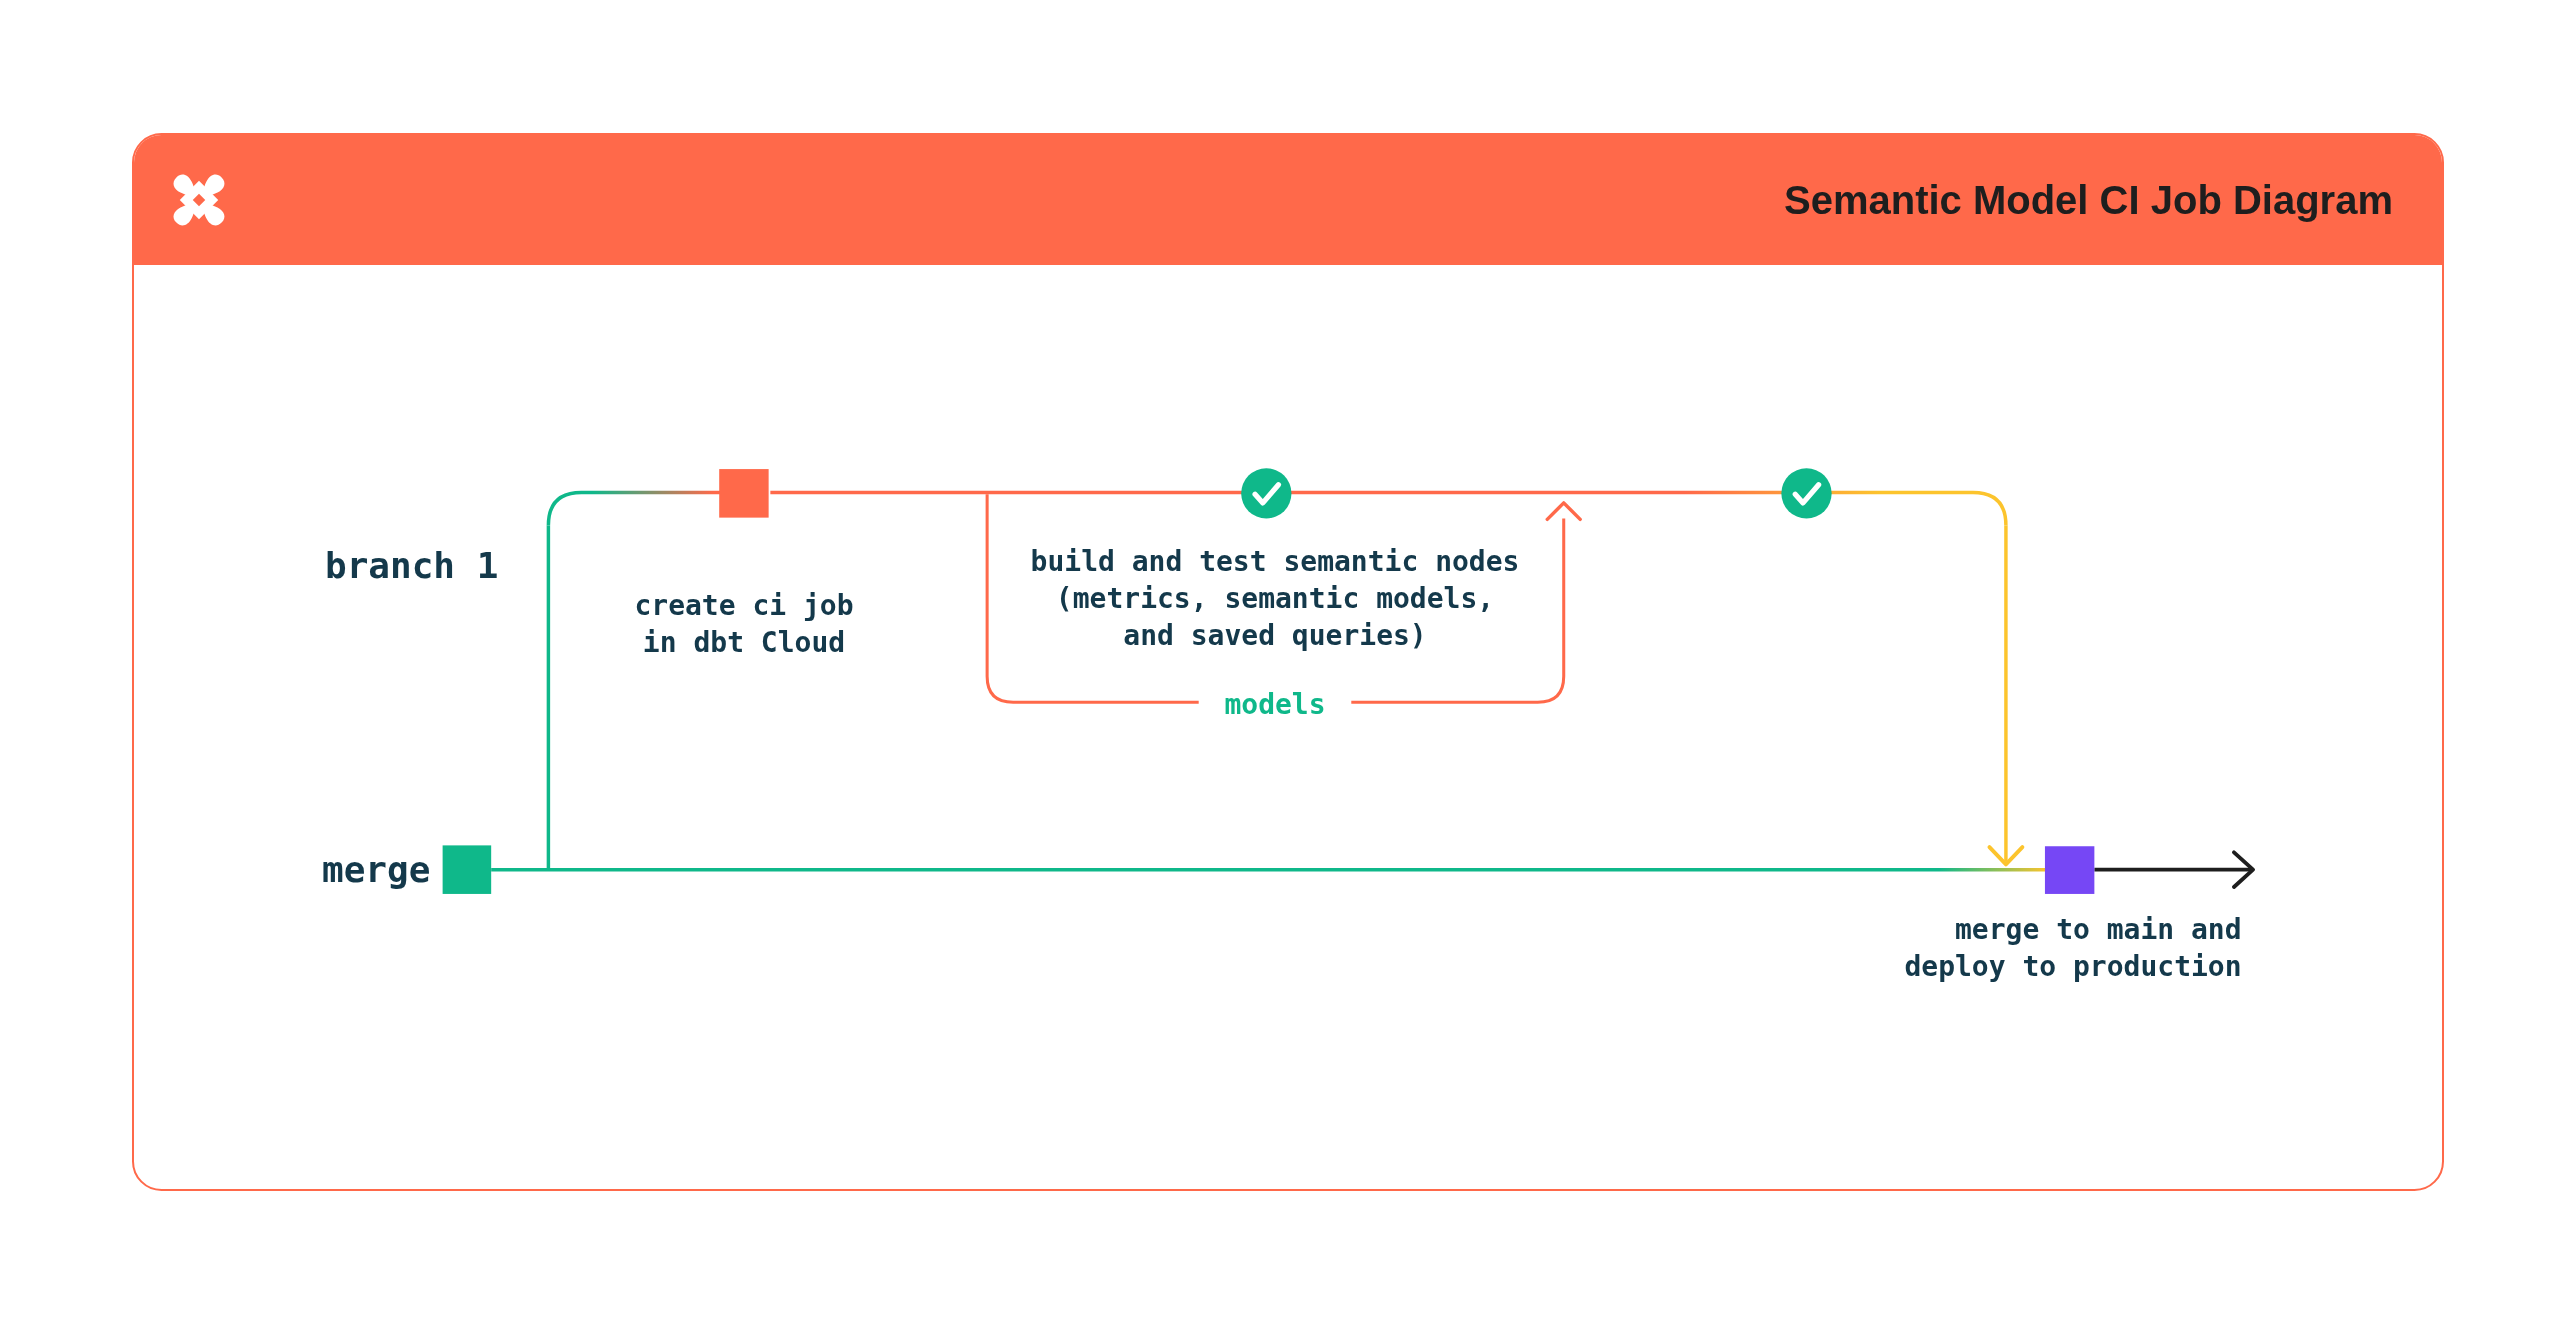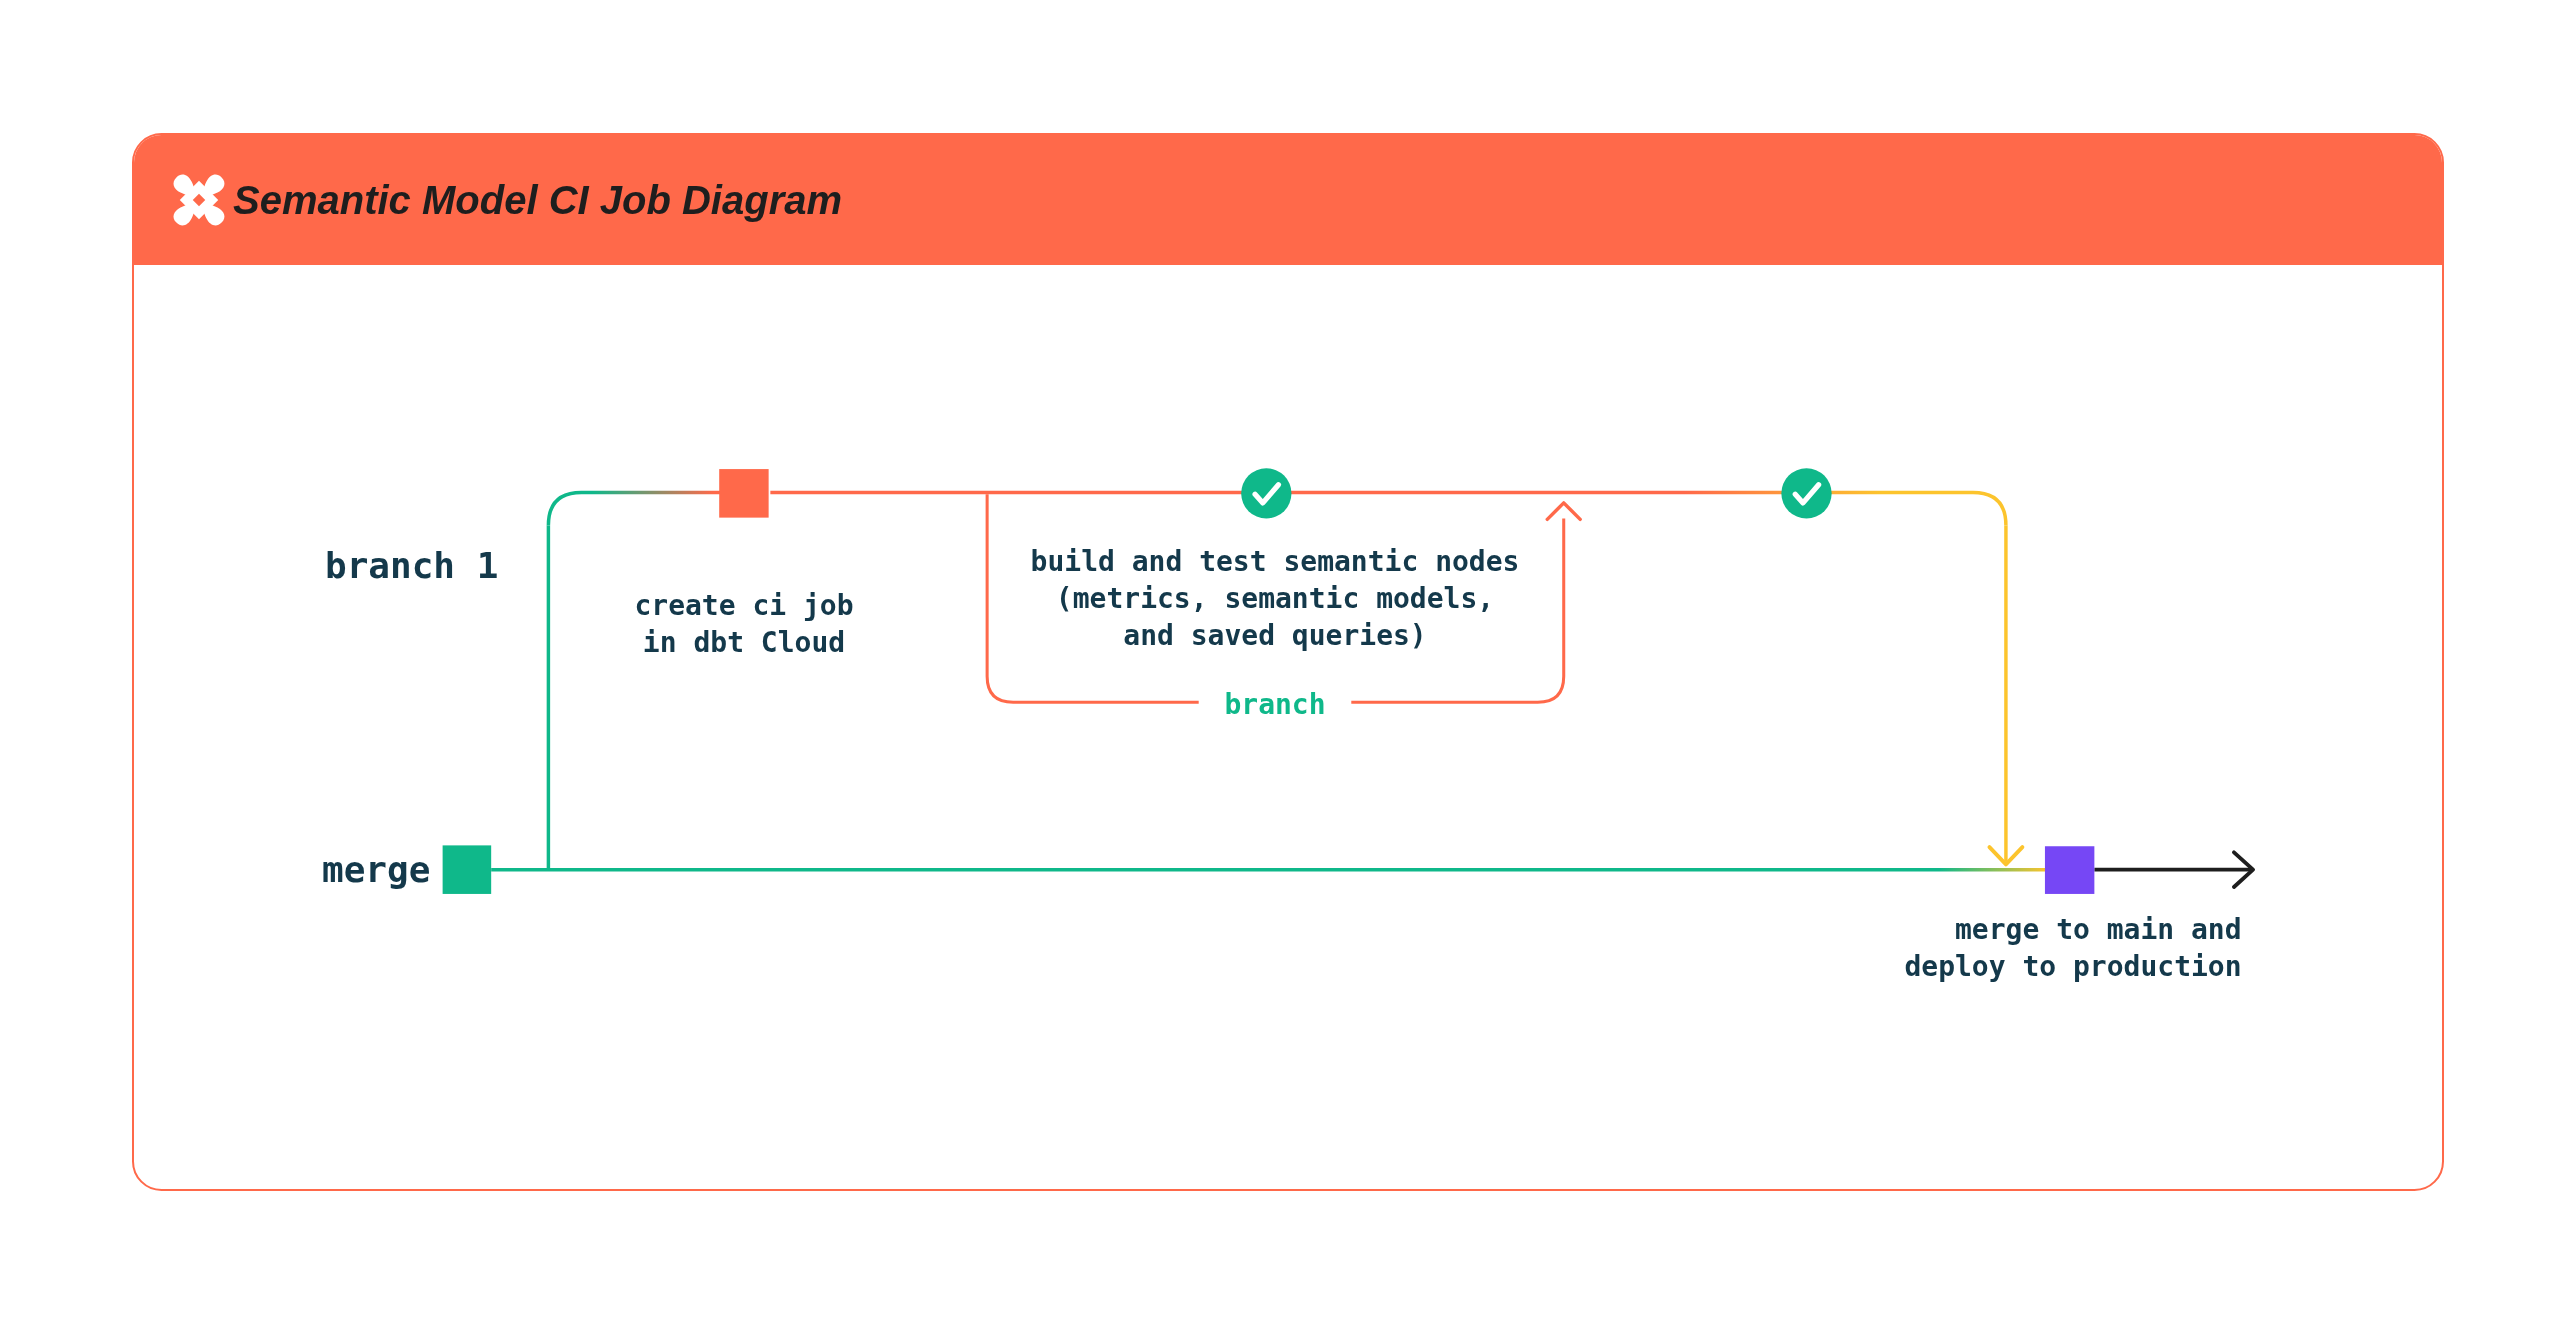--- a/index.html
+++ b/index.html
@@ -29,23 +29,23 @@
   }
   .header {
     position: absolute;
     left: 0;
     top: 0;
     width: 100%;
     height: 130px;
     background: var(--orange);
     display: flex;
     align-items: center;
+    justify-content: space-between;
     box-sizing: border-box;
     padding: 0 49px 0 31px;
-    font-style: italic;
   }
   .logo {
     width: 68px;
     height: 68px;
     flex: 0 0 auto;
   }
   .title {
     font-family: "Liberation Sans", sans-serif;
     font-weight: 700;
     font-size: 40px;
@@ -172,20 +172,20 @@
 
   <div class="label branch-label" style="left:322px; top:849px;">merge</div>
 
   <div class="label node-label" style="left:744px; top:543px;margin-top:44px;">create ci job
 in dbt Cloud</div>
 
   <div class="label node-label" style="left:1275px; top:543px;">build and test semantic nodes
 (metrics, semantic models,
 and saved queries)</div>
 
-  <div class="label success-label" style="left:1275px; top:690px;">branch</div>
+  <div class="label success-label" style="left:1275px; top:690px;">models</div>
 
 
   <div class="label node-label" style="left:2073px; top:911px;text-align:right;">merge to main and
 deploy to production</div>
 
 </div>
 
 
 </body></html>

